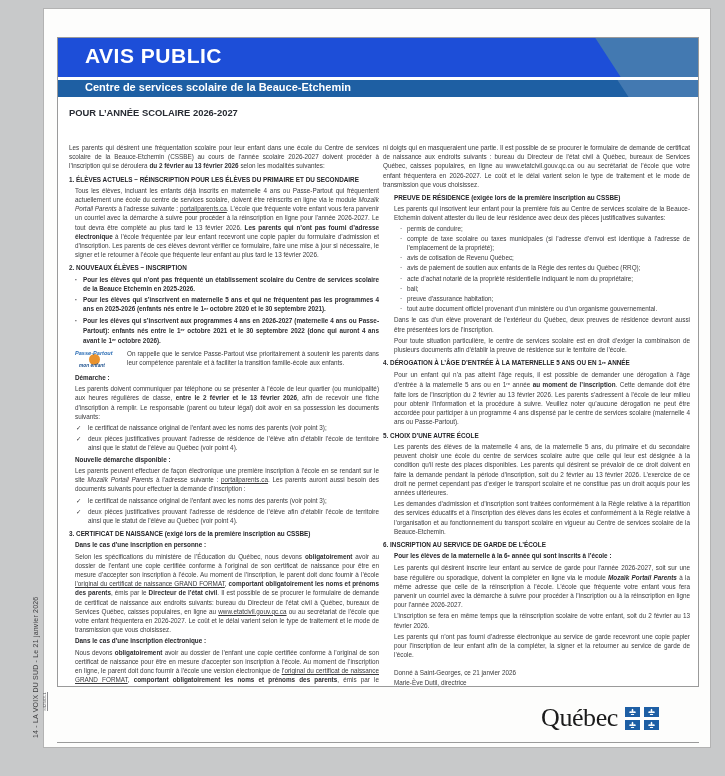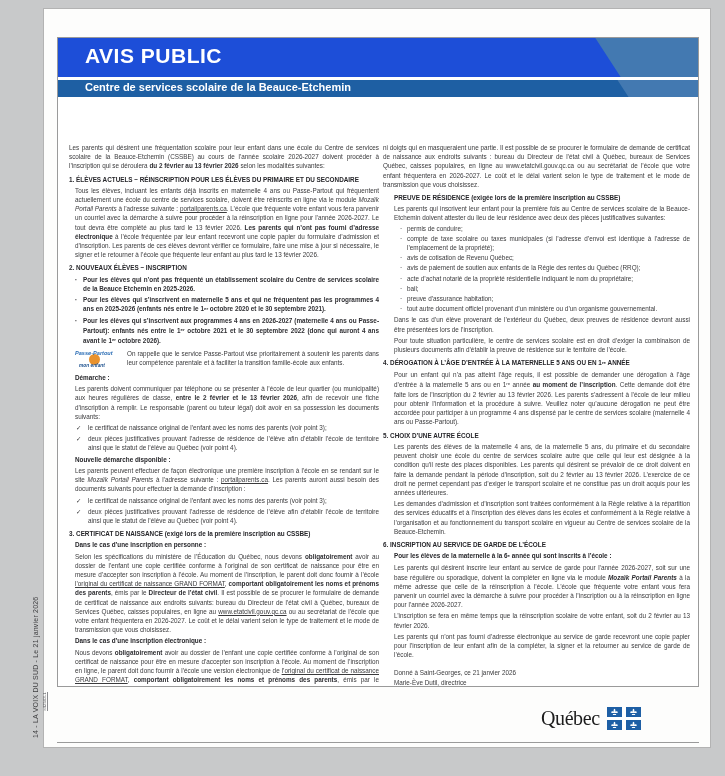--- a/index.html
+++ b/index.html
@@ -41,40 +41,41 @@
   .pplogo{position:absolute;left:6px;top:0;width:48px;height:22px;}
   .pplogo .l1{position:absolute;left:0;top:0;font-size:5.6px;font-style:italic;font-weight:bold;color:#2a6db5;white-space:nowrap;}
   .pplogo .circ{position:absolute;left:14px;top:5px;width:11px;height:11px;border-radius:50%;background:#e8922e;}
   .pplogo .l2{position:absolute;left:4px;top:12px;font-size:4.8px;font-style:italic;font-weight:bold;color:#1a4e8c;white-space:nowrap;}
   .b{font-weight:bold;color:#2e2e32;}
   .i{font-style:italic;}
   .u{text-decoration:underline;}
   .sup{font-size:4.4px;position:relative;top:-1.6px;}
   
   .quebec{position:absolute;left:497px;top:688px;height:42px;display:flex;align-items:center;}
-  .quebec .word{font-family:"Liberation Serif",serif;font-size:20px;color:#1c1c1c;letter-spacing:-.4px;text-align:right;}
+  .quebec .word{font-family:"Liberation Serif",serif;font-size:26px;color:#1c1c1c;letter-spacing:-.4px;text-align:right;}
   .quebec svg{margin-left:7px;display:block;}
   .bottomrule{position:absolute;left:13px;top:733px;width:642px;height:0;border-top:1px solid #9a9a9a;}
   .sidetext{position:absolute;left:-5px;bottom:9px;transform:rotate(-90deg);transform-origin:left bottom;font-size:7px;color:#3e3e40;white-space:nowrap;letter-spacing:.2px;}
   .sidecode{position:absolute;left:4px;bottom:36px;transform:rotate(-90deg);transform-origin:left bottom;font-size:4.4px;color:#55565a;white-space:nowrap;border-bottom:.5px solid #8a8a8e;}
 </style>
 </head>
 <body>
 
 <div class="sheet">
 
   <div class="ad">
     <div class="band1">
       <span class="t">AVIS PUBLIC</span>
     </div>
     <div class="band2">
       <span class="t">Centre de services scolaire de la Beauce-Etchemin</span>
     </div>
 
     <div class="doctitle">
+      <div>POUR L’ANNÉE SCOLAIRE 2026-2027</div>
     </div>
 
     <div class="col col-left" id="col-left">
         <div class="p" style="padding-left: 0px;"><span>Les parents qui désirent une fréquentation scolaire pour leur enfant dans une école du Centre de services scolaire de la Beauce-Etchemin (CSSBE) au cours de l’année scolaire 2026-2027 doivent procéder à l’inscription qui se déroulera </span><span class="b">du 2 février au 13 février 2026</span><span> selon les modalités suivantes:</span></div>
         <div class="h"><span>1. </span><span>ÉLÈVES ACTUELS – RÉINSCRIPTION POUR LES ÉLÈVES DU PRIMAIRE ET DU SECONDAIRE</span></div>
         <div class="p"><span>Tous les élèves, incluant les enfants déjà inscrits en maternelle 4 ans ou Passe-Partout qui fréquentent actuellement une école du centre de services scolaire, doivent être réinscrits en ligne via le module </span><span class="i">Mozaïk Portail Parents</span><span> à l’adresse suivante : </span><span class="u">portailparents.ca</span><span>. L’école que fréquente votre enfant vous fera parvenir un courriel avec la démarche à suivre pour procéder à la réinscription en ligne pour l’année 2026-2027. Le tout devra être complété au plus tard le 13 février 2026. </span><span class="b">Les parents qui n’ont pas fourni d’adresse électronique</span><span> à l’école fréquentée par leur enfant recevront une copie papier du formulaire d’admission et d’inscription. Les parents de ces élèves devront vérifier ce formulaire, faire une mise à jour si nécessaire, le signer et le retourner à l’école que fréquente leur enfant au plus tard le 13 février 2026.</span></div>
         <div class="h"><span>2. </span><span>NOUVEAUX ÉLÈVES – INSCRIPTION</span></div>
         <div class="bullet"><span class="marker">·</span><span>Pour les élèves qui n’ont pas fréquenté un établissement scolaire du Centre de services scolaire de la Beauce Etchemin en 2025-2026.</span></div>
         <div class="bullet"><span class="marker">·</span><span>Pour les élèves qui s’inscrivent en maternelle 5 ans et qui ne fréquentent pas les programmes 4 ans en 2025-2026 (enfants nés entre le 1</span><span class="sup">er</span><span> octobre 2020 et le 30 septembre 2021).</span></div>
         <div class="bullet"><span class="marker">·</span><span>Pour les élèves qui s’inscrivent aux programmes 4 ans en 2026-2027 (maternelle 4 ans ou Passe-Partout): enfants nés entre le 1</span><span class="sup">er</span><span> octobre 2021 et le 30 septembre 2022 (donc qui auront 4 ans avant le 1</span><span class="sup">er</span><span> octobre 2026).</span></div>

